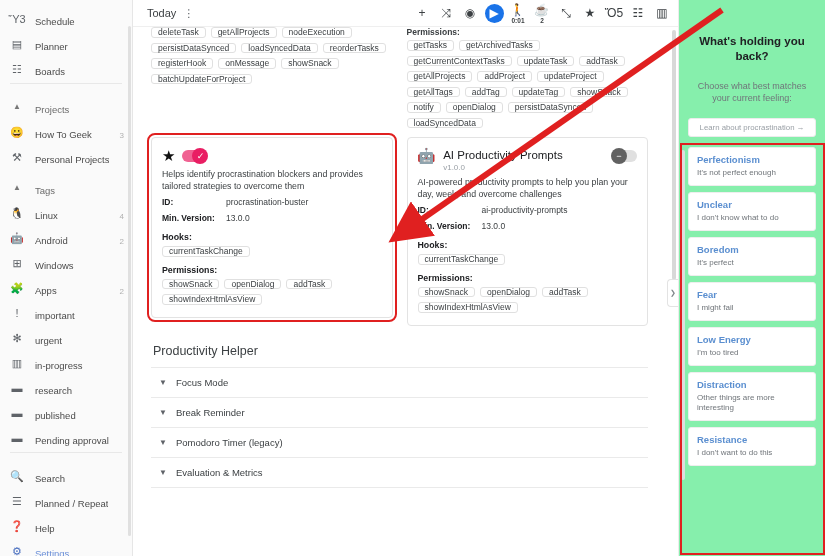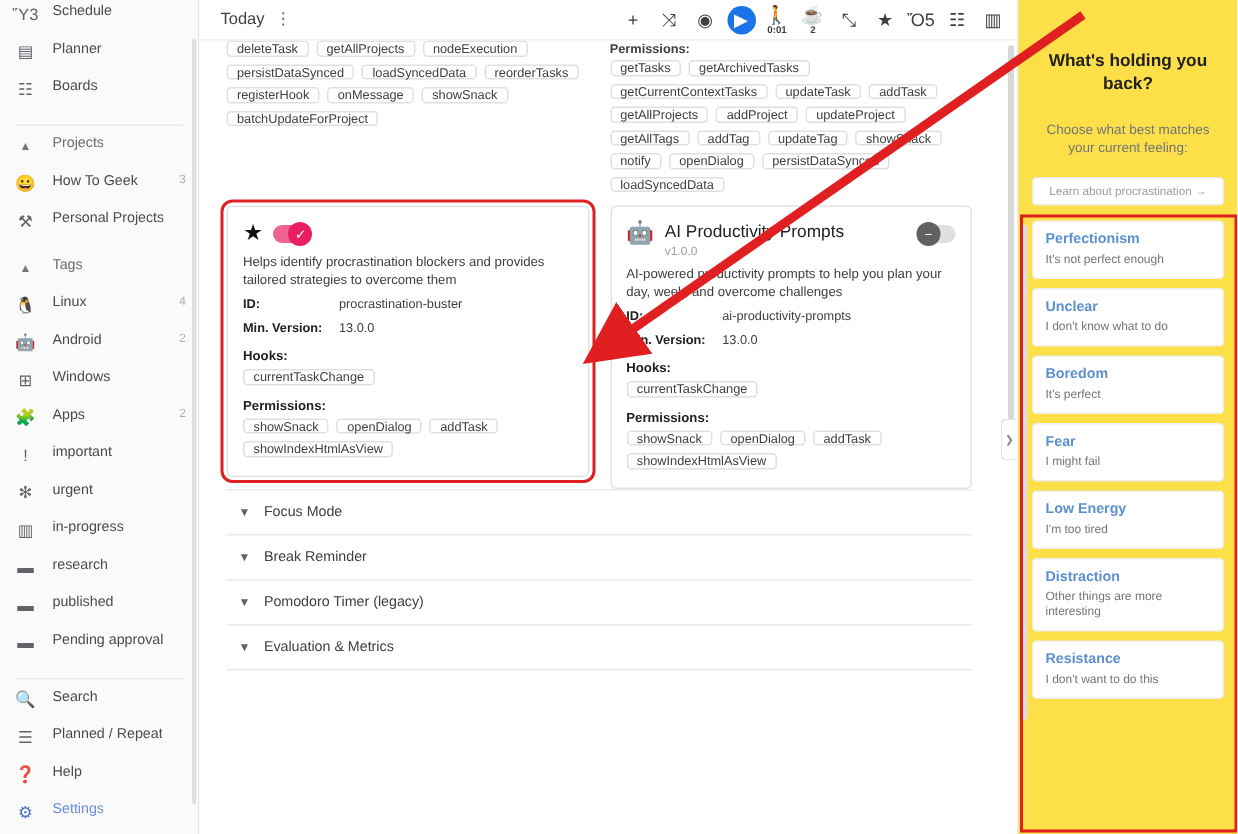--- a/index.html
+++ b/index.html
@@ -16,21 +16,21 @@
   .sidebar {
     width: 133px; height: 556px;
     background: #fafafa;
     border-right: 1px solid #e6e6e6;
     padding-top: 2px;
     overflow: hidden;
     position: relative;
     flex: 0 0 133px;
   }
   .nav-row {
-    display: flex; align-items: flex-start;
+    display: flex; align-items: flex-end;
     height: 25px;
     padding: 0 6px 0 9px;
     font-size: 9.5px;
     color: #4b4b4b;
     cursor: pointer;
     position: relative;
   }
   .nav-row .ico {
     width: 16px; height: 16px;
     display: flex; align-items: center; justify-content: center;
@@ -158,21 +158,21 @@
     font-size: 7px; color: #80868b; cursor: pointer; z-index: 6;
   }
   .main-scroll {
     position: absolute; right: 2px; top: 30px; width: 4px; height: 250px;
     background: #d8d8d8; border-radius: 2px; z-index: 5;
   }
 
   
   .rpanel {
     flex: 0 0 147px; width: 147px; height: 556px;
-    background: #fde047; border-left: 1px solid #ececec;
+    background: #86efac; border-left: 1px solid #ececec;
     position: relative; overflow: hidden; padding: 0 9px;
   }
   .rp-title {
     font-size: 11.5px; font-weight: 700; color: #202124;
     text-align: center; margin-top: 34px; line-height: 15px;
   }
   .rp-sub {
     font-size: 9px; color: #70757a; text-align: center;
     margin-top: 16px; line-height: 12px;
   }
@@ -482,20 +482,21 @@
             <div class="chips">
                 <span class="chip">showSnack</span>
                 <span class="chip">openDialog</span>
                 <span class="chip">addTask</span>
                 <span class="chip">showIndexHtmlAsView</span>
               </div>
           </div>
         </div>
       </div>
 
+      <div class="section-title">Productivity Helper</div>
       <div class="accordion" id="accordion">
           <div class="acc-row">
      <span class="chev">▼</span>
      <span>Focus Mode</span>
    </div>
           <div class="acc-row">
      <span class="chev">▼</span>
      <span>Break Reminder</span>
    </div>
           <div class="acc-row">

